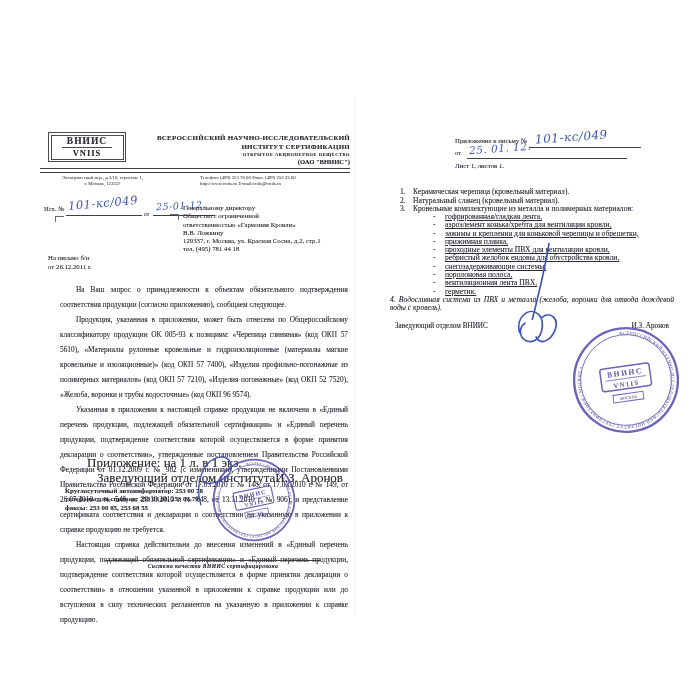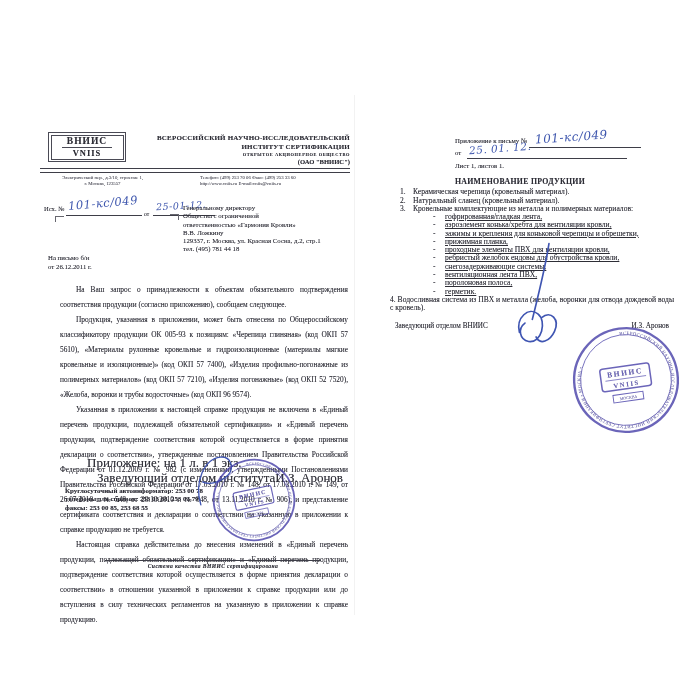--- a/index.html
+++ b/index.html
@@ -42,21 +42,21 @@
   
   .rp{left:355px;top:130px;width:332px;height:320px;}
   .app-label{left:100px;top:7px;font-size:6.8px;}
   .app-ot{left:100px;top:19px;font-size:6.8px;}
   .sheet{left:100px;top:32px;font-size:6.8px;}
   .rp-heading{left:0;top:47px;width:330px;text-align:center;font-weight:bold;font-size:7.8px;letter-spacing:.3px;}
   .num-list{left:45px;top:58px;width:272px;font-size:7.6px;line-height:8.5px;}
   .num-item .num{display:inline-block;width:13px;}
   .dash-list{left:78px;top:83px;width:240px;font-size:7.6px;line-height:8.3px;text-decoration:underline;}
   .dash-item .dash{display:inline-block;width:12px;}
-  .item4{left:35px;top:166px;width:284px;font-size:7.6px;line-height:8.4px;text-align:justify;margin:0;}
+  .item4{left:35px;top:166px;width:284px;font-size:7.6px;line-height:8.4px;text-align:justify;margin:0;font-style:italic;}
   .rp-signoff{left:40px;top:192px;width:274px;display:flex;justify-content:space-between;font-size:7.2px;}
 
   .stamp-svg{opacity:.82;}
   .sig-svg path{fill:none;stroke:#3f55b2;stroke-linecap:round;stroke-linejoin:round;}
   .stamp-txt{font-family:"Liberation Serif",serif;}
 </style>
 </head>
 <body>
 
 <div class="canvas">
@@ -171,21 +171,20 @@
     <div class="abs app-label">Приложение к письму №</div>
     <div class="abs u-line" style="left:174px;top:17px;width:112px;"></div>
     <div class="abs hw" style="left:180px;top:0px;font-size:12px;transform:rotate(-4deg);">101-кс/049</div>
 
     <div class="abs app-ot">от</div>
     <div class="abs u-line" style="left:112px;top:28px;width:160px;"></div>
     <div class="abs hw" style="left:114px;top:12px;font-size:10.5px;transform:rotate(-4deg);">25.  01.  12.</div>
 
     <div class="abs sheet">Лист 1, листов 1.</div>
 
-    <div class="abs rp-heading">НАИМЕНОВАНИЕ ПРОДУКЦИИ</div>
 
     <div class="abs num-list">
 
         <div class="num-item">
           <span class="num">1.</span><span>Керамическая черепица (кровельный материал).</span>
         </div>
 
         <div class="num-item">
           <span class="num">2.</span><span>Натуральный сланец (кровельный материал).</span>
         </div>
@@ -219,25 +218,25 @@
 
         <div class="dash-item">
           <span class="dash">-</span><span>ребристый желобок ендовы для обустройства кровли,</span>
         </div>
 
         <div class="dash-item">
           <span class="dash">-</span><span>снегозадерживающие системы,</span>
         </div>
 
         <div class="dash-item">
+          <span class="dash">-</span><span>поролоновая полоса,</span>
+        </div>
+
+        <div class="dash-item">
           <span class="dash">-</span><span>вентиляционная лента ПВХ,</span>
-        </div>
-
-        <div class="dash-item">
-          <span class="dash">-</span><span>поролоновая полоса,</span>
         </div>
 
         <div class="dash-item">
           <span class="dash">-</span><span>герметик.</span>
         </div>
       </div>
 
     <p class="abs item4">4. Водосливная система из ПВХ и металла (желоба, воронки для отвода дождевой воды с кровель).</p>
 
     <div class="abs rp-signoff">

